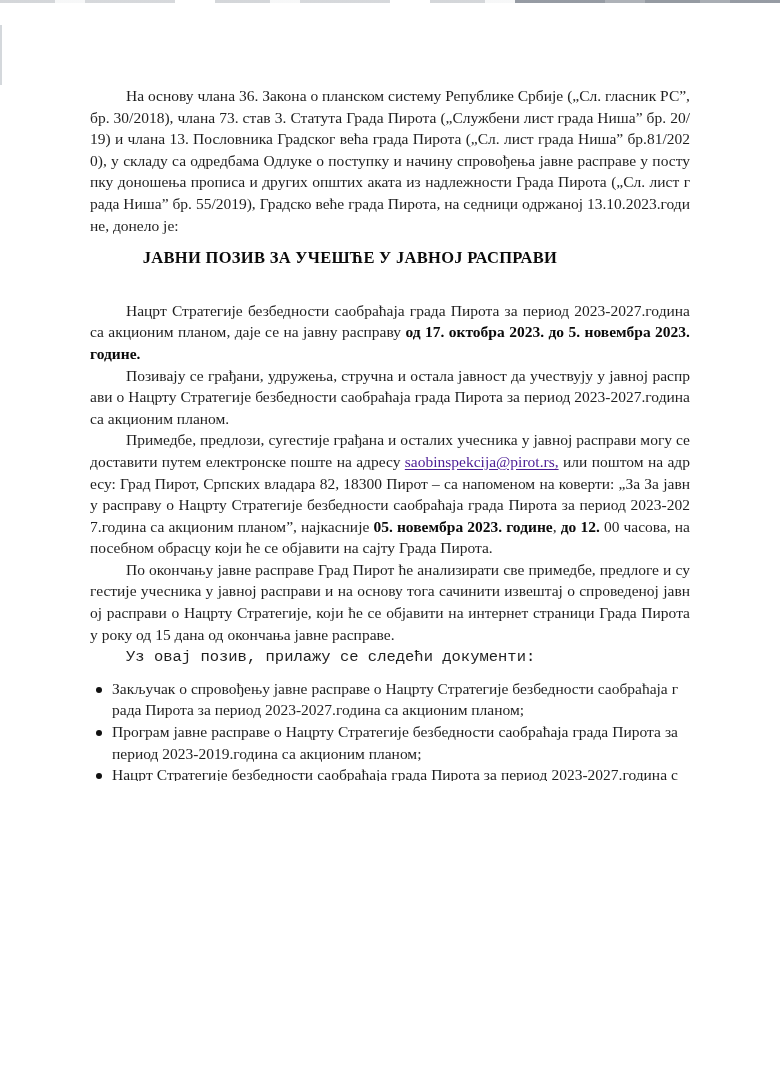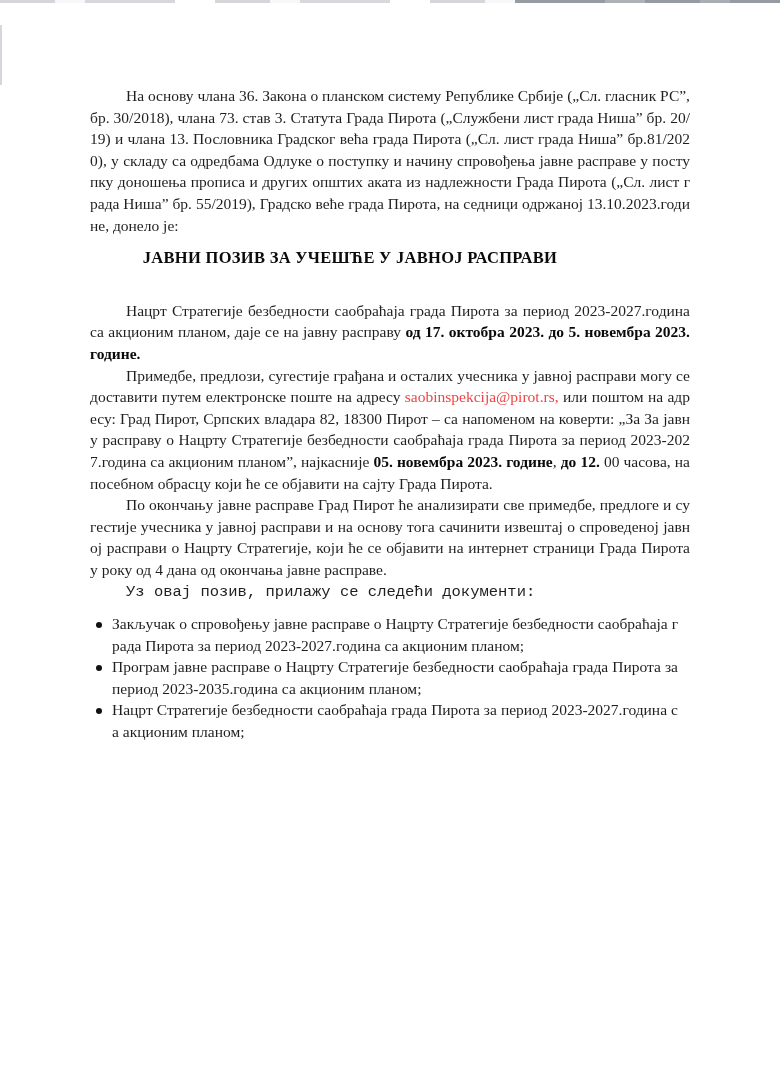--- a/index.html
+++ b/index.html
@@ -23,21 +23,21 @@
     font-size:15.5px;line-height:21.6px;text-align:justify;text-align-last:left;
   }
   .para{margin:0;text-indent:36px;word-break:break-all;}
   .doc-title{
     font-weight:bold;text-align:right;text-align-last:center;
     font-size:16.5px;letter-spacing:.3px;color:#0b0b0b;
     margin:11px 80px 31px 0;text-indent:0;word-break:normal;
   }
   .lead{margin-top:2px;font-family:Liberation Mono, monospace;}
   b.seg{color:#0a0a0a;}
-  .link{color:#ef4444;text-underline-offset:2px;white-space:nowrap;}
+  .link{color:#4c1d95;text-decoration:underline;text-underline-offset:2px;white-space:nowrap;}
 
   ul.attachments{margin:9px 12px 0 0;padding:0;list-style:none;}
   ul.attachments li{
     position:relative;padding-left:22px;margin:0;
     text-align:justify;text-align-last:left;word-break:break-all;
   }
   ul.attachments li::before{
     content:"";position:absolute;left:6px;top:9px;width:6px;height:6px;border-radius:50%;background:#111;
   }
 
@@ -64,30 +64,31 @@
   <div class="artifact-left"></div>
   <div class="artifact-right"></div>
 
   <div class="content">
     <p class="para"><span>На основу члана 36. Закона о планском систему Републике Србије („Сл. гласник РС”, бр. 30/2018), члана 73. став 3. Статута Града Пирота („Службени лист града Ниша” бр. 20/19) и члана 13. Пословника Градског већа града Пирота („Сл. лист града Ниша” бр.81/2020), у складу са одредбама Одлуке о поступку и начину спровођења јавне расправе у поступку доношења прописа и других општих аката из надлежности Града Пирота („Сл. лист града Ниша” бр. 55/2019), Градско веће града Пирота, на седници одржаној 13.10.2023.године, донело је:</span></p>
 
     <h1 class="doc-title">ЈАВНИ ПОЗИВ ЗА УЧЕШЋЕ У ЈАВНОЈ РАСПРАВИ</h1>
 
     <p class="para"><span>Нацрт Стратегије безбедности саобраћаја града Пирота за период 2023-2027.година са акционим планом, даје се на јавну расправу </span><b class="seg">од 17. октобра 2023. до 5. новембра 2023. године.</b></p>
 
+    <p class="para"><span>Позивају се грађани, удружења, стручна и остала јавност да учествују у јавној расправи о Нацрту Стратегије безбедности саобраћаја града Пирота за период 2023-2027.година са акционим планом.</span></p>
 
     <p class="para"><span>Примедбе, предлози, сугестије грађана и осталих учесника у јавној расправи могу се доставити путем електронске поште на адресу </span><a class="link">saobinspekcija@pirot.rs,</a><span>  или поштом на адресу: Град Пирот, Српских владара 82, 18300 Пирот – са напоменом на коверти: „За За јавну расправу о Нацрту Стратегије безбедности саобраћаја града Пирота за период 2023-2027.година са акционим планом”, најкасније </span><b class="seg">05. новембра 2023. године</b><span>, </span><b class="seg">до 12.</b><span> 00 часова, на посебном обрасцу који ће се објавити на сајту Града Пирота.</span></p>
 
-    <p class="para"><span>По окончању јавне расправе Град Пирот ће анализирати све примедбе, предлоге и сугестије учесника у јавној расправи и на основу тога сачинити извештај о спроведеној јавној расправи о Нацрту Стратегије, који ће се објавити на интернет страници Града Пирота у року од 4 дана од окончања јавне расправе.</span></p>
+    <p class="para"><span>По окончању јавне расправе Град Пирот ће анализирати све примедбе, предлоге и сугестије учесника у јавној расправи и на основу тога сачинити извештај о спроведеној јавној расправи о Нацрту Стратегије, који ће се објавити на интернет страници Града Пирота у року од 15 дана од окончања јавне расправе.</span></p>
 
     <p class="para lead"><span>Уз овај позив, прилажу се следећи документи:</span></p>
 
     <ul class="attachments">
         <li>Закључак о спровођењу јавне расправе о Нацрту Стратегије безбедности саобраћаја града Пирота за период 2023-2027.година са акционим планом;</li>
-        <li>Програм јавне расправе о Нацрту Стратегије безбедности саобраћаја града Пирота за период 2023-2035.година са акционим планом;</li>
+        <li>Програм јавне расправе о Нацрту Стратегије безбедности саобраћаја града Пирота за период 2023-2019.година са акционим планом;</li>
         <li>Нацрт Стратегије безбедности саобраћаја града Пирота за период 2023-2027.година са акционим планом;</li>
       </ul>
   </div>
 
   <div class="ref-block">
     <div>II Бр. 06/74/3-23</div>
     <div>У Пироту, 13.10.2023. год.</div>
   </div>
 
   <svg class="stamp" viewBox="0 0 130 116">

